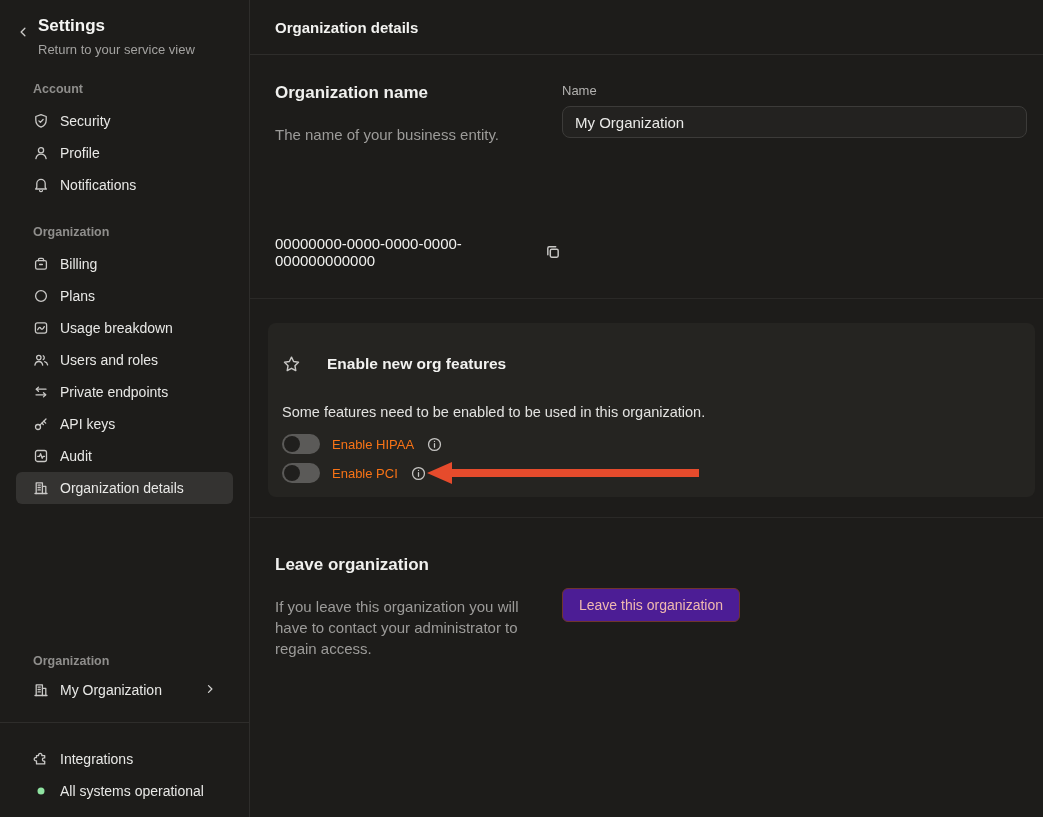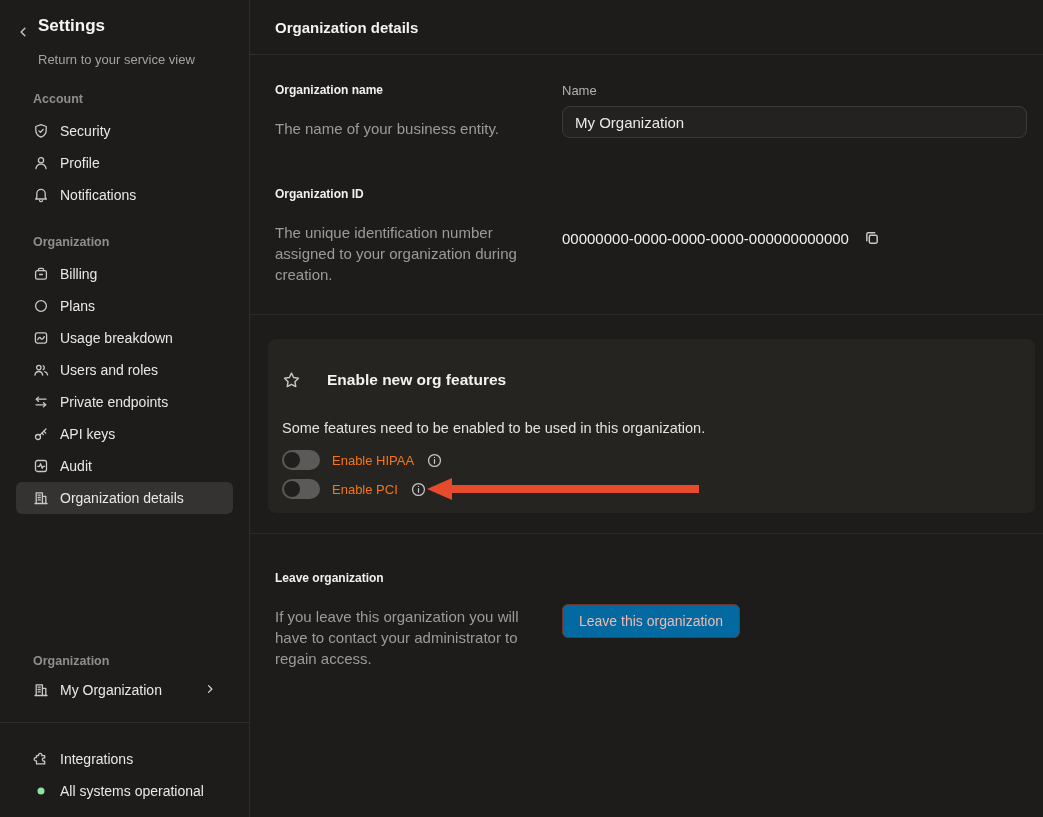--- a/index.html
+++ b/index.html
@@ -14,21 +14,21 @@
 
   
   .sidebar {
     width:250px; min-width:250px; height:817px;
     border-right:1px solid #2e2d2b;
     display:flex; flex-direction:column; padding-bottom:10px;
   }
   .sb-header { display:flex; align-items:flex-start; gap:7px; padding:16px 0 0 15px; }
   .back-btn { background:none; border:none; color:#d6d5d3; padding:2px; margin-top:8px; cursor:pointer; }
   .sb-title { font-size:17px; font-weight:700; color:#f5f5f3; }
-  .sb-sub { font-size:13px; color:#a3a2a0; margin-top:16px; }
+  .sb-sub { font-size:13px; color:#a3a2a0; margin-top:6px; }
   .sb-label { font-size:12.5px; font-weight:600; color:#8f8e8c; margin:25px 0 9px 33px; }
   .sb-label.second { margin-top:24px; }
   .sb-item {
     display:flex; align-items:center; gap:11px; height:32px;
     margin:0 16px; padding-left:17px; border-radius:6px;
     font-size:14px; color:#e8e8e6; cursor:pointer; white-space:nowrap;
   }
   .sb-item.selected { background:#343331; }
   .ic { width:16px; height:16px; color:#c9c8c6; flex:0 0 16px; }
   .ic svg, .icon-svg { display:block; }
@@ -39,21 +39,21 @@
   .dot-slot { width:16px; flex:0 0 16px; display:flex; justify-content:center; }
 
   
   main { flex:1; min-width:0; display:flex; flex-direction:column; }
   .m-header {
     height:55px; min-height:55px; display:flex; align-items:center;
     padding-left:25px; border-bottom:1px solid #2e2d2b;
     font-size:15px; font-weight:700; color:#f2f2f0;
   }
   .row { display:grid; grid-template-columns:287px 1fr; padding:0 16px 0 25px; }
-  .sec-h { font-size:12px; font-weight:700; color:#f0f0ee; margin:0; }
+  .sec-h { font-size:17px; font-weight:700; color:#f0f0ee; margin:0; }
   .sec-d { font-size:15px; color:#9c9b99; line-height:21px; margin:21px 0 0; max-width:258px; }
   #org-name-row { margin-top:28px; }
   .f-label { font-size:13px; color:#b3b2b0; display:block; }
   .f-input {
     margin-top:8px; width:100%; height:32px;
     background:#232220; border:1px solid #3c3b39; border-radius:8px;
     color:#e9e9e7; font-size:15px; padding:0 12px; font-family:inherit; outline:none;
   }
   #org-id-row { margin-top:48px; }
   .id-row { display:flex; align-items:center; gap:14px; margin-top:42px; font-size:15px; color:#f1f1ef; }
@@ -79,21 +79,21 @@
     content:""; position:absolute; left:2px; top:2px; width:16px; height:16px;
     border-radius:50%; background:#201f1d;
   }
   .t-label { font-size:13px; color:#f97316; }
   .info-btn { background:none; border:none; color:#c6c5c3; padding:0; cursor:pointer; display:flex; }
   .arrow { position:absolute; left:145px; top:50%; transform:translateY(-50%); }
 
   #leave-row { margin-top:37px; }
   .danger-btn {
     margin-top:33px; height:34px; padding:0 16px;
-    background:#0369a1; border:1px solid #6f352d; border-radius:6px;
+    background:#4c1d95; border:1px solid #6f352d; border-radius:6px;
     color:#efb9b0; font-size:14px; font-family:inherit; cursor:pointer;
   }
 </style>
 </head>
 <body>
 
 <div class="app">
 
   <aside class="sidebar">
 
@@ -286,24 +286,20 @@
         <h3 class="sec-h">Organization name</h3>
         <p class="sec-d">The name of your business entity.</p>
       </div>
       <div>
         <label class="f-label">Name</label>
         <input class="f-input" type="text" value="My Organization" style="">
       </div>
     </section>
 
     <section class="row" id="org-id-row">
-      <div>
-        <h3 class="sec-h">Organization ID</h3>
-        <p class="sec-d">The unique identification number assigned to your organization during creation.</p>
-      </div>
       <div>
         <div class="id-row">
           <span>00000000-0000-0000-0000-000000000000</span>
           <button class="copy-btn">
             <span class="ic" style="width:18px;height:18px;flex-basis:18px;">
               <svg width="18" height="18" viewBox="0 0 16 16" fill="none" stroke="currentColor" stroke-width="1.3" stroke-linecap="round" stroke-linejoin="round">
                   <rect x="5.6" y="5.6" width="7" height="7" rx="1.2"></rect>
                   <path d="M10.4 3.4H4.6a1.2 1.2 0 0 0-1.2 1.2v5.8"></path>
                 </svg>
             </span>

